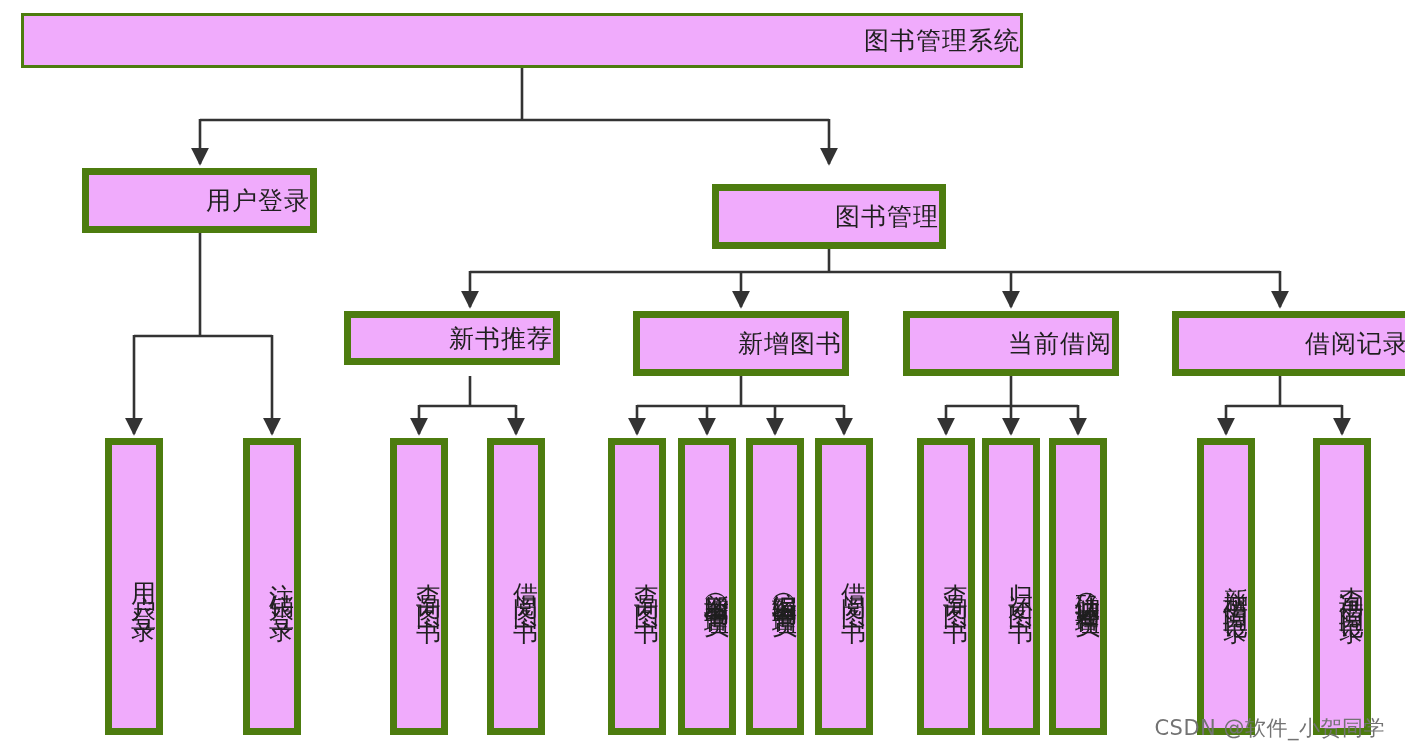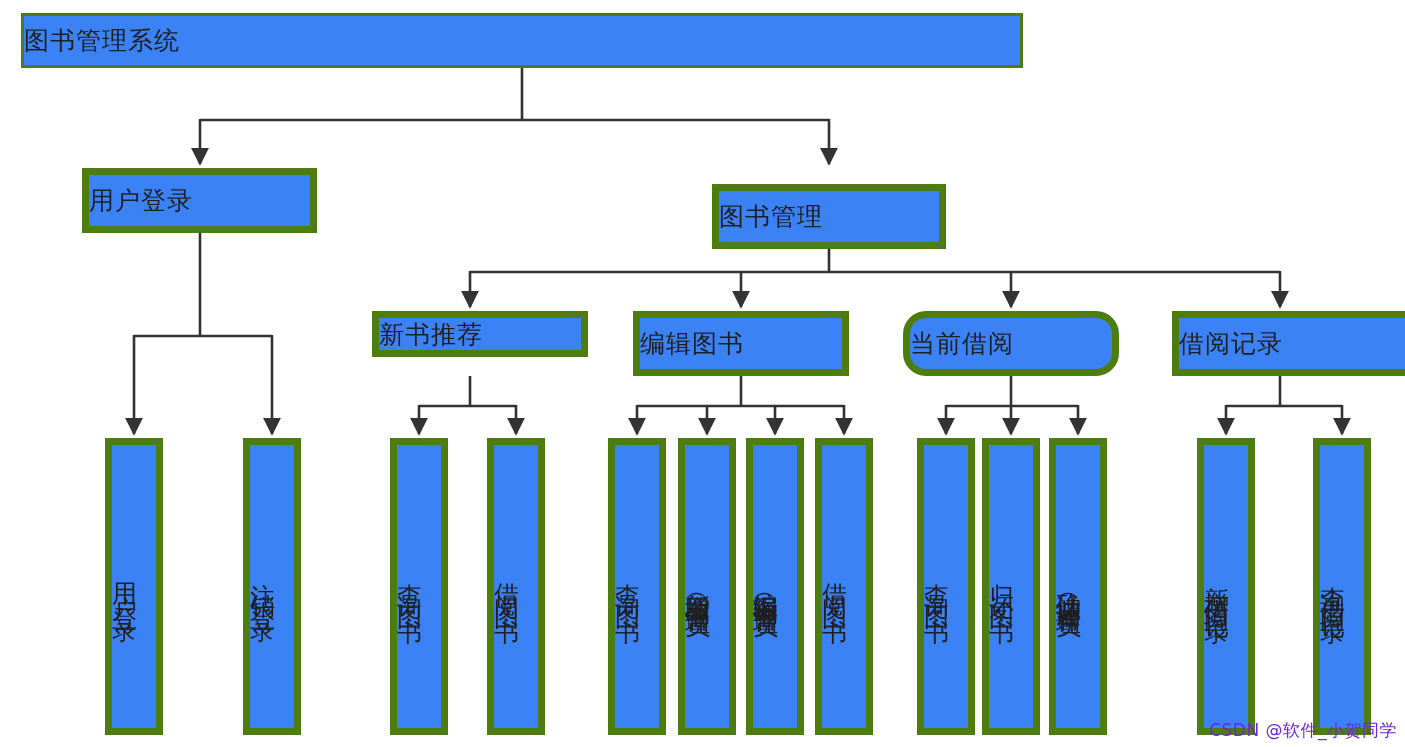--- a/index.html
+++ b/index.html
@@ -2,37 +2,37 @@
 <html><head>
 <meta charset="utf-8">
 <style>
   html,body{margin:0;padding:0;background:#ffffff;}
   #canvas{
     position:relative;width:1405px;height:747px;background:#ffffff;overflow:hidden;
     font-family:"DejaVu Sans",sans-serif;
   }
   #wires{position:absolute;left:0;top:0;width:1405px;height:747px;z-index:0;}
   .node{
-    position:absolute;box-sizing:border-box;background:#3b82f6;border:7px solid #4d7c0f;
-    display:flex;align-items:center;justify-content:flex-start;z-index:1;
+    position:absolute;box-sizing:border-box;background:#f0abfc;border:7px solid #4d7c0f;
+    display:flex;align-items:center;justify-content:flex-end;z-index:1;
     color:#1f1f1f;
   }
   .hlabel{font-size:25px;letter-spacing:1px;white-space:nowrap;}
   .root{border-width:3px;}
   .vnode{top:438px;width:58px;height:297px;}
   .vtext{
     writing-mode:vertical-rl;text-orientation:mixed;
     font-size:25px;line-height:1;white-space:nowrap;color:#1f1f1f;
   }
   .ls4{letter-spacing:12px;}
   .ls6{letter-spacing:7px;}
   .ls9{letter-spacing:3px;}
   .watermark{
-    position:absolute;right:8px;bottom:5px;z-index:5;
-    color:#6d28d9;font-size:17px;letter-spacing:0.5px;white-space:nowrap;
+    position:absolute;right:20px;bottom:5px;z-index:5;
+    color:#737373;font-size:21px;letter-spacing:0.5px;white-space:nowrap;
   }
 </style>
 </head>
 <body>
 
 <div id="canvas">
 
   <svg id="wires" viewBox="0 0 1405 747" xmlns="http://www.w3.org/2000/svg">
     <defs>
       <marker id="arrow" viewBox="0 0 10 10" refX="9" refY="5" markerWidth="7" markerHeight="7" orient="auto-start-reverse">
@@ -87,27 +87,27 @@
     <span class="hlabel">图书管理系统</span>
   </div>
 
   <div class="node" style="left:82px;top:168px;width:235px;height:65px;">
     <span class="hlabel">用户登录</span>
   </div>
   <div class="node" style="left:712px;top:168px;width:234px;height:65px;margin-top:16px;">
     <span class="hlabel">图书管理</span>
   </div>
 
-  <div class="node" style="left:372px;top:311px;width:216px;height:46px;">
+  <div class="node" style="left:344px;top:311px;width:216px;height:54px;">
     <span class="hlabel">新书推荐</span>
   </div>
   <div class="node" style="left:633px;top:311px;width:216px;height:65px;">
-    <span class="hlabel">编辑图书</span>
+    <span class="hlabel">新增图书</span>
   </div>
-  <div class="node" style="left:903px;top:311px;width:216px;height:65px;border-radius:23px;">
+  <div class="node" style="left:903px;top:311px;width:216px;height:65px;">
     <span class="hlabel">当前借阅</span>
   </div>
   <div class="node" style="left:1172px;top:311px;width:244px;height:65px;">
     <span class="hlabel">借阅记录</span>
   </div>
 
   <div class="node vnode" style="left:105px;">
     <span class="vtext ls4">用户登录</span>
   </div>
   <div class="node vnode" style="left:243px;">

